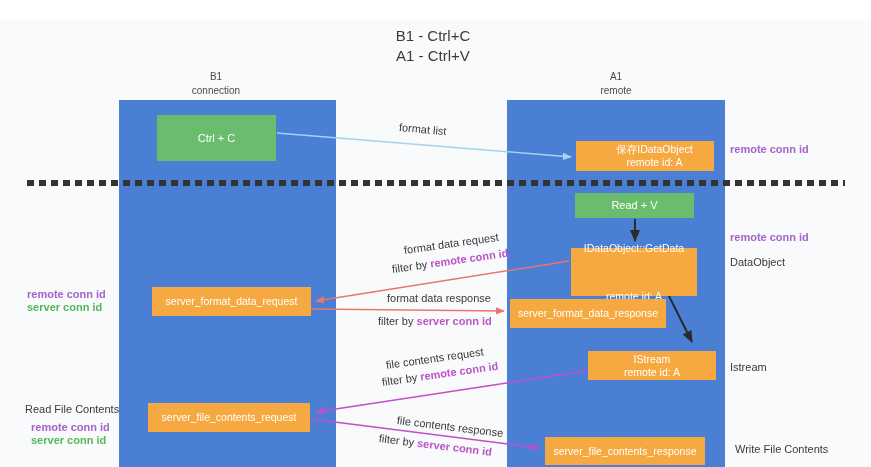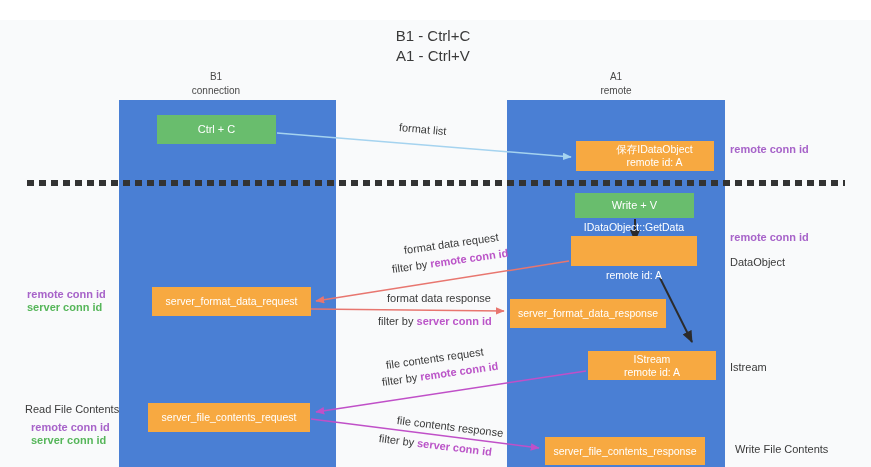--- a/index.html
+++ b/index.html
@@ -84,34 +84,34 @@
       <line x1="660" y1="258" x2="692" y2="322" stroke="#2b2b2b" stroke-width="2" marker-end="url(#m-black)"></line>
     </g>
     <g>
       <line x1="586" y1="351" x2="316" y2="392" stroke="#c050c8" stroke-width="1.5" marker-end="url(#m-mag)"></line>
     </g>
     <g>
       <line x1="311" y1="399" x2="539" y2="428" stroke="#c050c8" stroke-width="1.5" marker-end="url(#m-mag)"></line>
     </g>
   </svg>
 
-  <div class="box green" style="left:157px; top:95px; width:119px; height:29px;">
+  <div class="box green" style="left:157px; top:95px; width:119px; height:46px;">
     <div>Ctrl + C</div>
   </div>
 
   <div class="box orange" style="left:576px; top:121px; width:119px; height:30px;padding-left:19px;">
     <div>保存IDataObject</div>
     <div>remote id: A</div>
   </div>
 
   <div class="box green" style="left:575px; top:173px; width:119px; height:25px;">
-    <div>Write + V</div>
+    <div>Read + V</div>
   </div>
 
-  <div class="box orange" style="left:571px; top:216px; width:126px; height:30px;gap:35px;">
+  <div class="box orange" style="left:571px; top:228px; width:126px; height:48px;gap:35px;">
     <div>IDataObject::GetData</div>
     <div>remote id: A</div>
   </div>
 
   <div class="box orange" style="left:152px; top:267px; width:159px; height:29px;">
     <div>server_format_data_request</div>
   </div>
 
   <div class="box orange" style="left:510px; top:279px; width:156px; height:29px;">
     <div>server_format_data_response</div>

